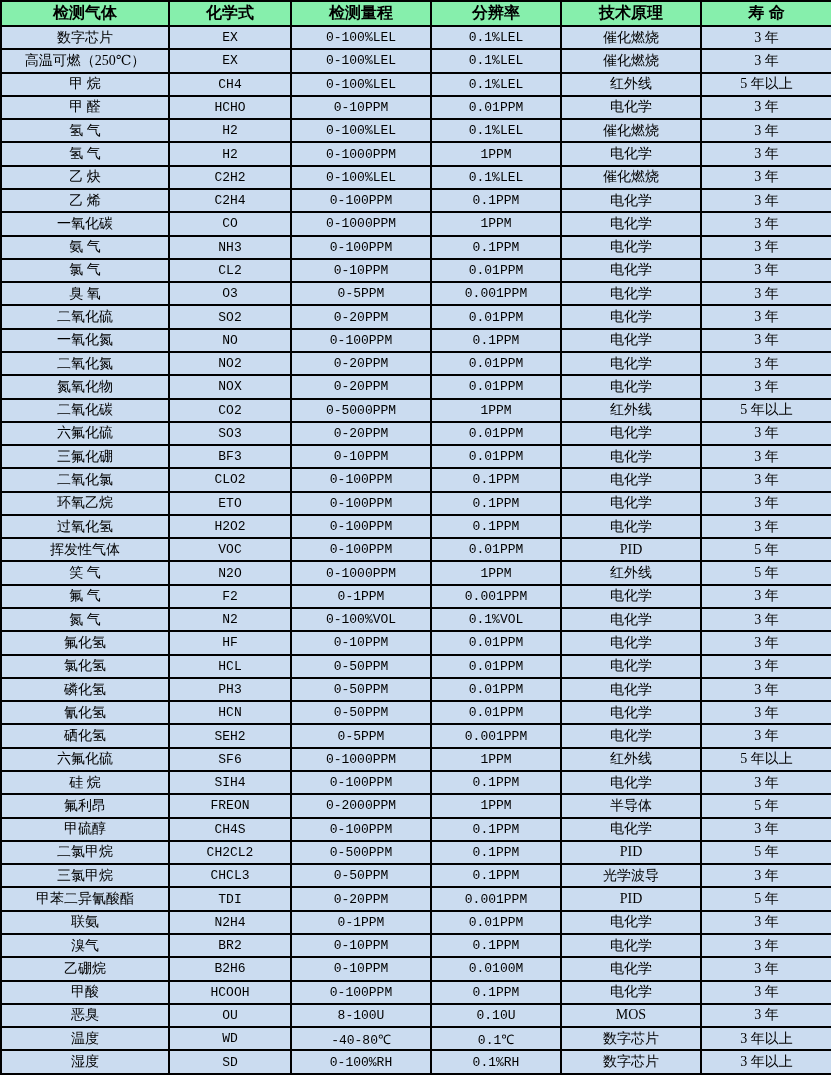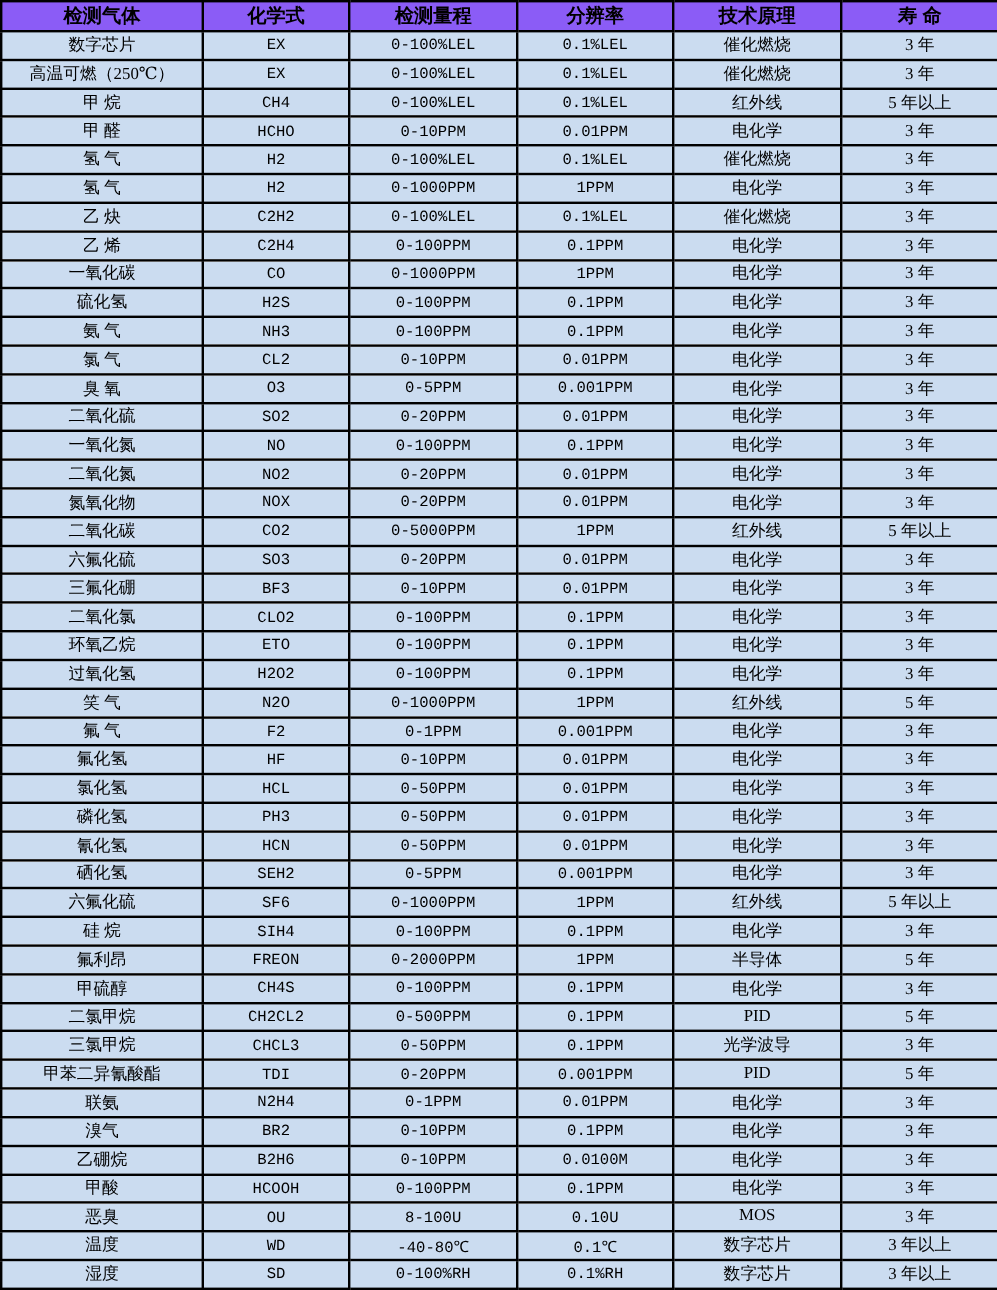--- a/index.html
+++ b/index.html
@@ -20,21 +20,21 @@
     text-align: center;
     vertical-align: middle;
     padding: 0;
     overflow: hidden;
     white-space: nowrap;
   }
   .spec-table thead tr {
     height: 25px;
   }
   .spec-table th {
-    background: #8b5cf6;
+    background: #86efac;
     font-size: 16px;
     font-weight: bold;
     font-family: "Liberation Sans", "DejaVu Sans", sans-serif;
   }
   .spec-table td {
     background: #cbdcf0;
     font-size: 13px;
   }
   .spec-table td.col-gas, .spec-table td.col-tech, .spec-table td.col-life {
     font-size: 14px;
@@ -130,28 +130,20 @@
       </tr>
       <tr>
         <td class="col-gas">一氧化碳</td>
         <td class="col-formula">CO</td>
         <td class="col-range">0-1000PPM</td>
         <td class="col-resolution">1PPM</td>
         <td class="col-tech">电化学</td>
         <td class="col-life">3 年</td>
       </tr>
       <tr>
-        <td class="col-gas">硫化氢</td>
-        <td class="col-formula">H2S</td>
-        <td class="col-range">0-100PPM</td>
-        <td class="col-resolution">0.1PPM</td>
-        <td class="col-tech">电化学</td>
-        <td class="col-life">3 年</td>
-      </tr>
-      <tr>
         <td class="col-gas">氨 气</td>
         <td class="col-formula">NH3</td>
         <td class="col-range">0-100PPM</td>
         <td class="col-resolution">0.1PPM</td>
         <td class="col-tech">电化学</td>
         <td class="col-life">3 年</td>
       </tr>
       <tr>
         <td class="col-gas">氯 气</td>
         <td class="col-formula">CL2</td>
@@ -242,32 +234,48 @@
       </tr>
       <tr>
         <td class="col-gas">过氧化氢</td>
         <td class="col-formula">H2O2</td>
         <td class="col-range">0-100PPM</td>
         <td class="col-resolution">0.1PPM</td>
         <td class="col-tech">电化学</td>
         <td class="col-life">3 年</td>
       </tr>
       <tr>
+        <td class="col-gas">挥发性气体</td>
+        <td class="col-formula">VOC</td>
+        <td class="col-range">0-100PPM</td>
+        <td class="col-resolution">0.01PPM</td>
+        <td class="col-tech">PID</td>
+        <td class="col-life">5 年</td>
+      </tr>
+      <tr>
         <td class="col-gas">笑 气</td>
         <td class="col-formula">N2O</td>
         <td class="col-range">0-1000PPM</td>
         <td class="col-resolution">1PPM</td>
         <td class="col-tech">红外线</td>
         <td class="col-life">5 年</td>
       </tr>
       <tr>
         <td class="col-gas">氟 气</td>
         <td class="col-formula">F2</td>
         <td class="col-range">0-1PPM</td>
         <td class="col-resolution">0.001PPM</td>
+        <td class="col-tech">电化学</td>
+        <td class="col-life">3 年</td>
+      </tr>
+      <tr>
+        <td class="col-gas">氮 气</td>
+        <td class="col-formula">N2</td>
+        <td class="col-range">0-100%VOL</td>
+        <td class="col-resolution">0.1%VOL</td>
         <td class="col-tech">电化学</td>
         <td class="col-life">3 年</td>
       </tr>
       <tr>
         <td class="col-gas">氟化氢</td>
         <td class="col-formula">HF</td>
         <td class="col-range">0-10PPM</td>
         <td class="col-resolution">0.01PPM</td>
         <td class="col-tech">电化学</td>
         <td class="col-life">3 年</td>

